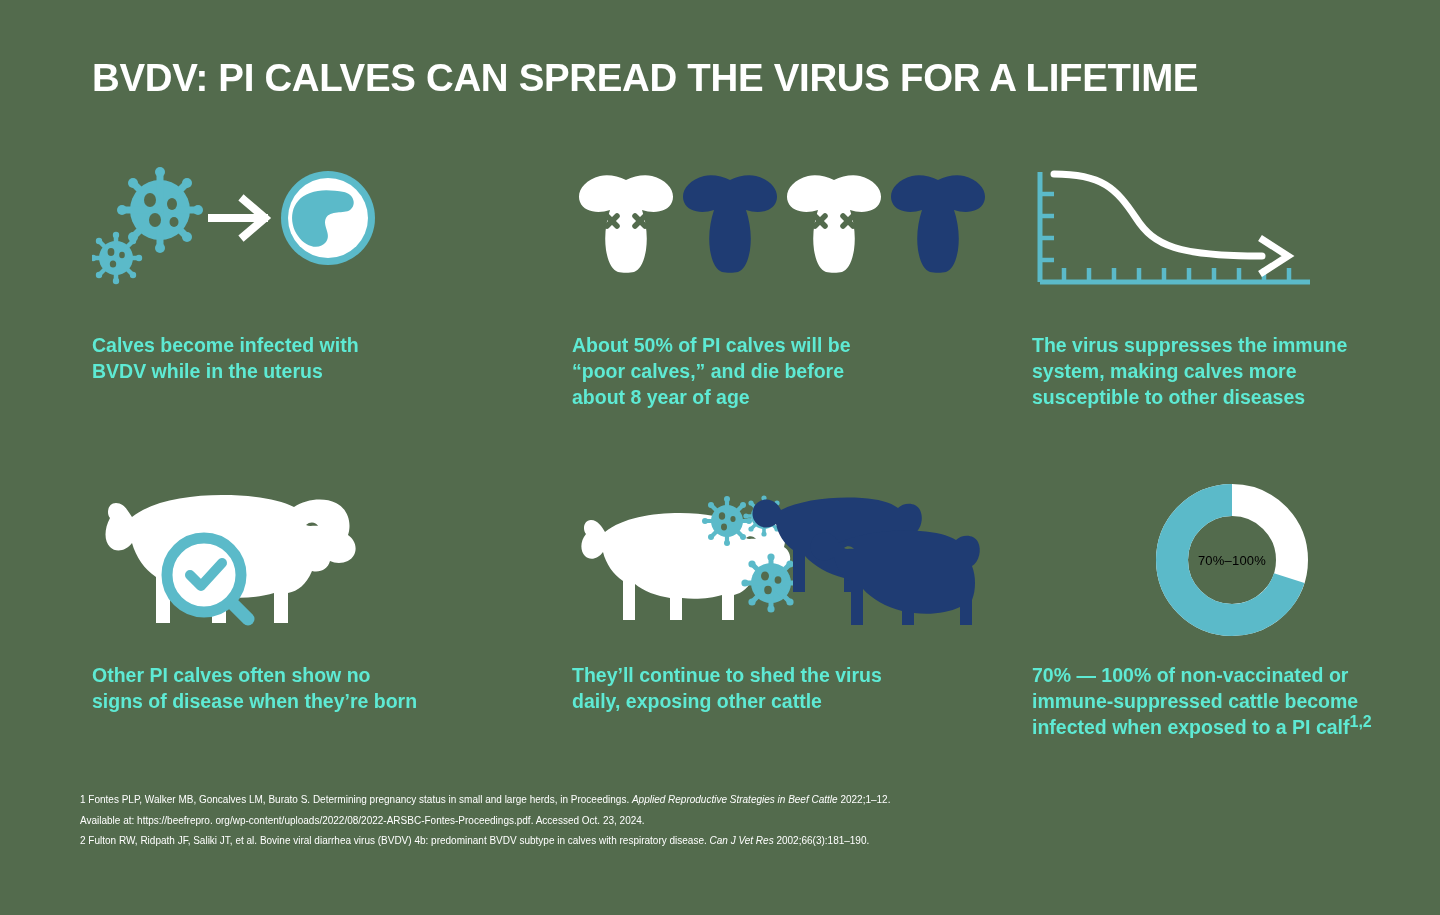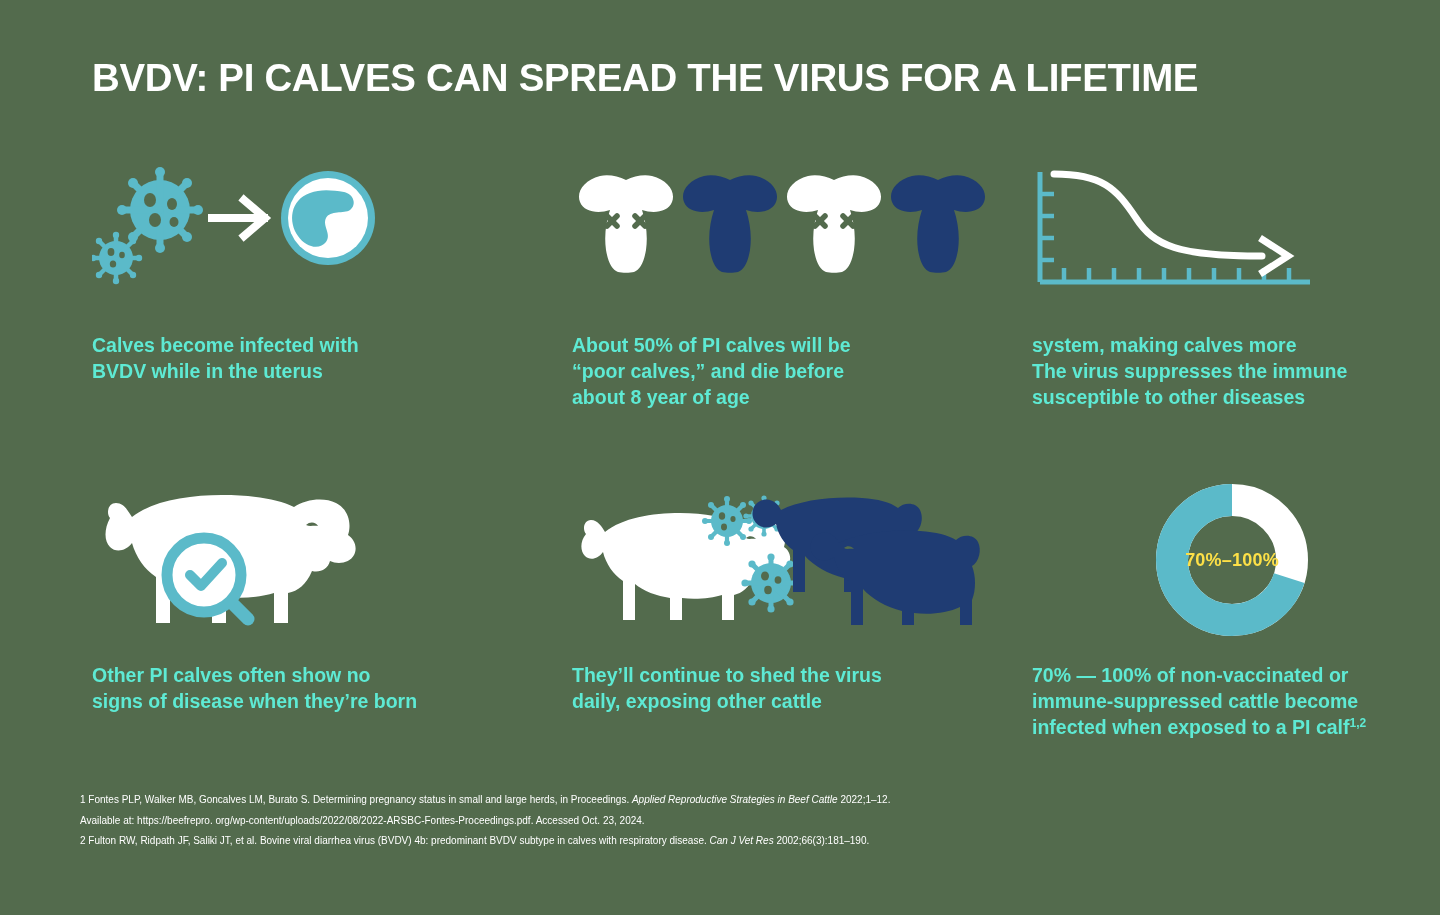--- a/index.html
+++ b/index.html
@@ -57,41 +57,41 @@
   .caption {
     position: absolute;
     top: 182px;
     left: 0;
     font-size: 19.5px;
     line-height: 26px;
     color: #5eead4;
     font-weight: 700;
   }
   .caption sup {
-    font-size: 12px;
+    font-size: 16px;
     vertical-align: super;
     line-height: 0;
   }
 
   
   .donut-wrap {
     width: 100%;
     display: flex;
     justify-content: center;
     align-items: center;
     position: relative;
   }
   .donut { position: relative; width: 158px; height: 158px; }
   .donut-label {
     position: absolute;
     left: 0; top: 0; width: 158px; height: 158px;
     display: flex; align-items: center; justify-content: center;
-    font-size: 18px;
-    font-weight: bold;
-    color: #fde047;
+    font-size: 13px;
+    font-weight: normal;
+    color: #000000;
     letter-spacing: 0.2px;
   }
 
   
   .footnotes {
     position: absolute;
     left: 80px;
     top: 790px;
     width: 1300px;
     font-size: 10px;
@@ -270,22 +270,22 @@
             <line x1="182" y1="122" x2="182" y2="108"></line>
             <line x1="207" y1="122" x2="207" y2="108"></line>
             <line x1="232" y1="122" x2="232" y2="108"></line>
             <line x1="257" y1="122" x2="257" y2="108"></line>
           </g>
           <path d="M22 14 C70 14 84 28 104 58 C122 86 146 96 230 96" fill="none" stroke="#FFFFFF" stroke-width="7" stroke-linecap="round"></path>
           <polyline points="228,78 256,96 228,114" fill="none" stroke="#FFFFFF" stroke-width="7" stroke-linejoin="miter" stroke-linecap="butt"></polyline>
         </svg>
       </div>
       <div class="caption">
+        <div>The virus suppresses the immune</div>
         <div>system, making calves more</div>
-        <div>The virus suppresses the immune</div>
         <div>susceptible to other diseases</div>
       </div>
     </div>
   </div>
 
   <div class="row" style="margin-top:0;">
 
     <div class="panel col1">
       <div class="art">
         <svg width="280" height="175" viewBox="0 0 280 175" aria-hidden="true">

